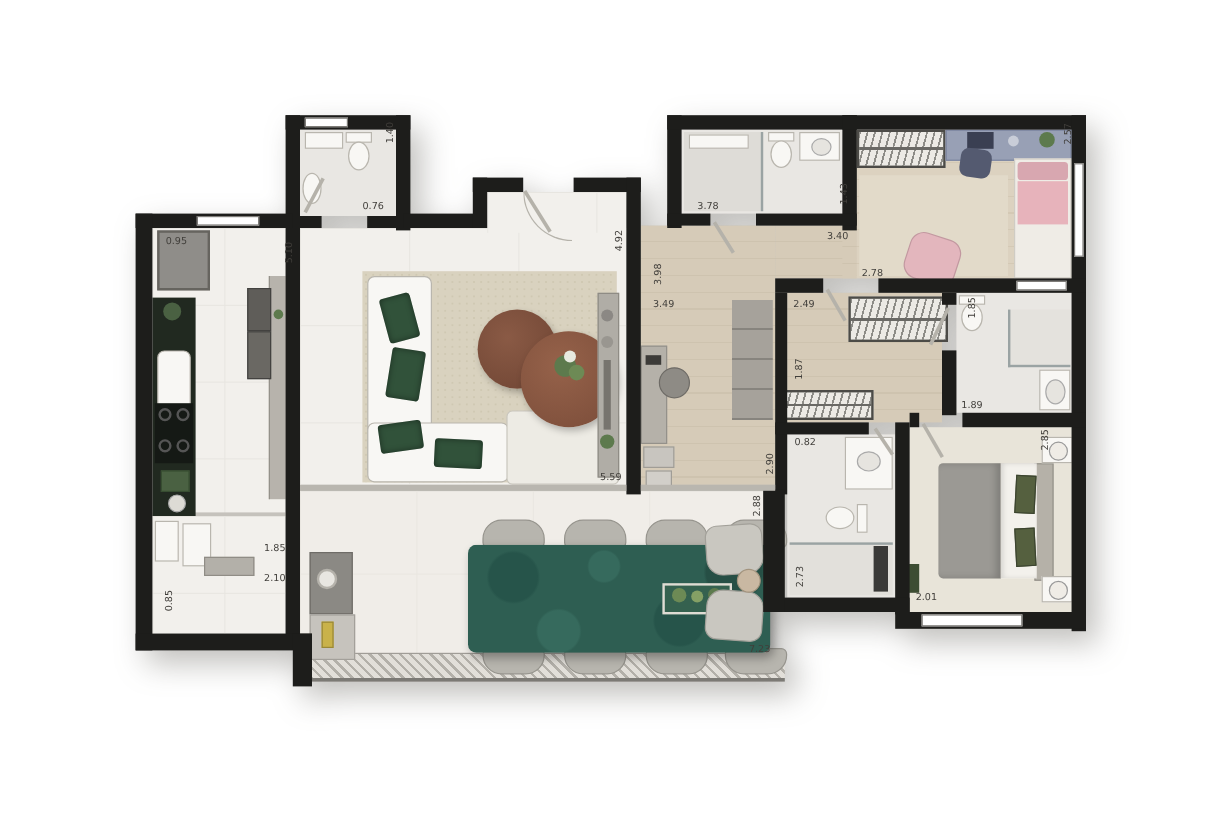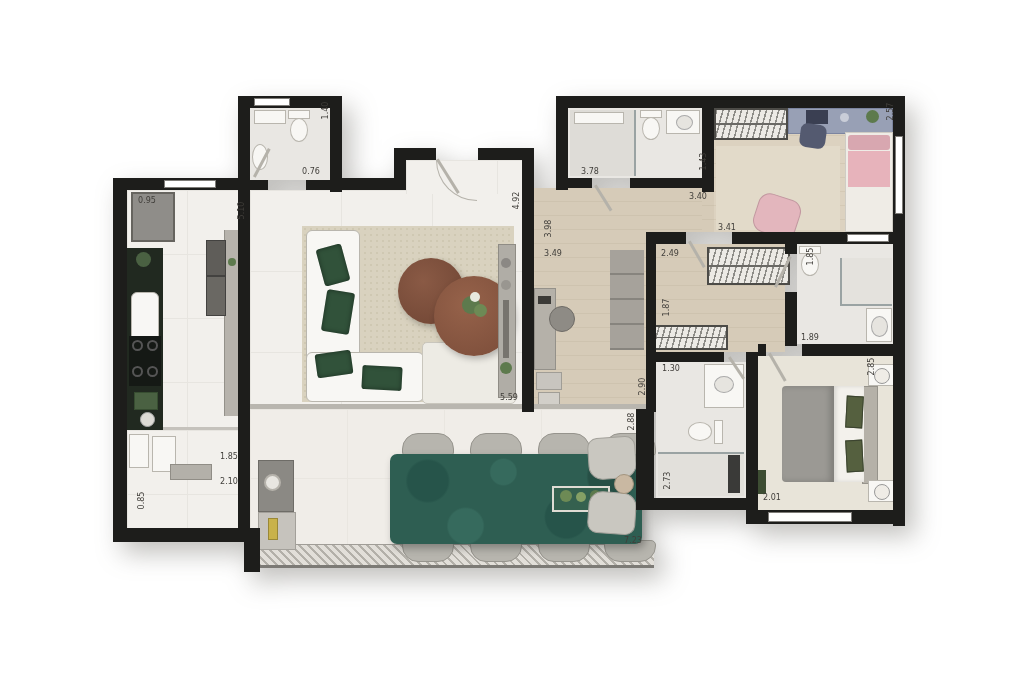--- a/index.html
+++ b/index.html
@@ -241,27 +241,27 @@
       <div class="dim" style="left: 216px; top: 477px;">2.10</div>
       <div class="dim v" style="left: 128px; top: 496px;">0.85</div>
       <div class="dim v" style="left: 503px; top: 196px;">4.92</div>
       <div class="dim v" style="left: 535px; top: 224px;">3.98</div>
       <div class="dim" style="left: 496px; top: 393px;">5.59</div>
       <div class="dim" style="left: 540px; top: 249px;">3.49</div>
       <div class="dim v" style="left: 629px; top: 382px;">2.90</div>
       <div class="dim" style="left: 577px; top: 167px;">3.78</div>
       <div class="dim v" style="left: 690px; top: 157px;">1.43</div>
       <div class="dim" style="left: 685px; top: 192px;">3.40</div>
-      <div class="dim" style="left: 714px; top: 223px;">3.41</div>
+      <div class="dim" style="left: 714px; top: 223px;">2.78</div>
       <div class="dim v" style="left: 877px; top: 107px;">2.57</div>
       <div class="dim" style="left: 657px; top: 249px;">2.49</div>
       <div class="dim v" style="left: 653px; top: 303px;">1.87</div>
       <div class="dim v" style="left: 797px; top: 252px;">1.85</div>
       <div class="dim" style="left: 797px; top: 333px;">1.89</div>
-      <div class="dim" style="left: 658px; top: 364px;">1.30</div>
+      <div class="dim" style="left: 658px; top: 364px;">0.82</div>
       <div class="dim v" style="left: 654px; top: 476px;">2.73</div>
       <div class="dim" style="left: 759px; top: 493px;">2.01</div>
       <div class="dim v" style="left: 858px; top: 362px;">2.85</div>
       <div class="dim v" style="left: 618px; top: 417px;">2.88</div>
       <div class="dim" style="left: 620px; top: 536px;">7.23</div>
     </div>
 
 </div>
 
 </body></html>

